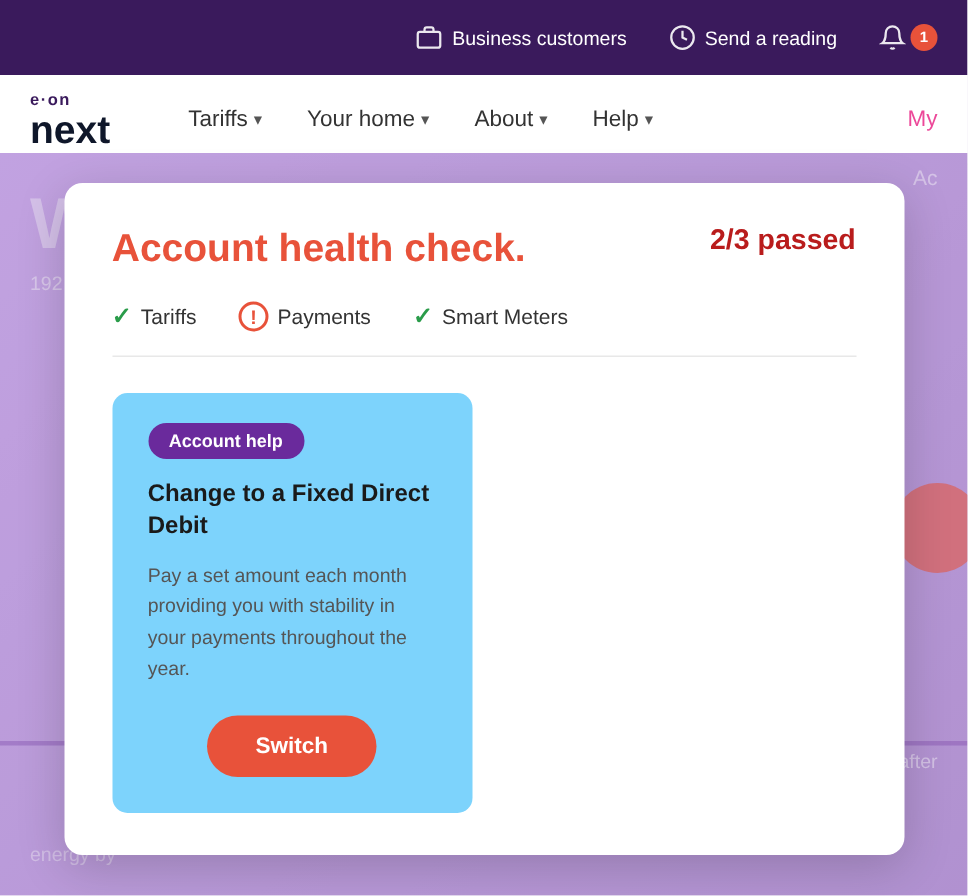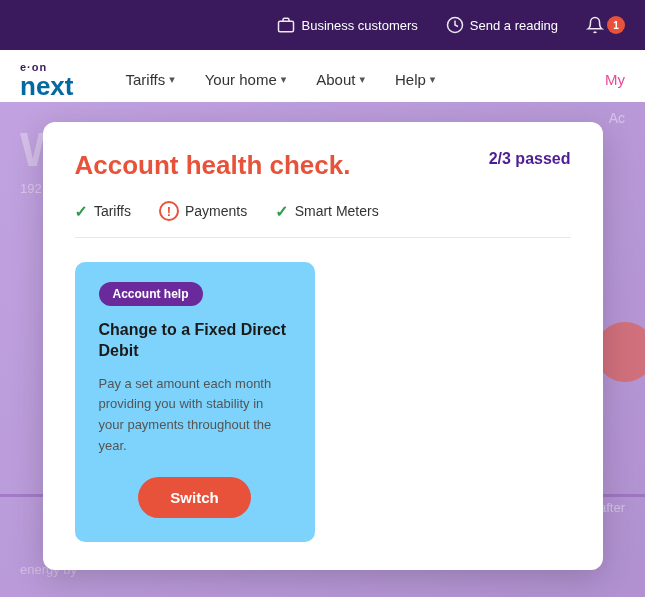--- a/index.html
+++ b/index.html
@@ -70,21 +70,21 @@
     }
     .logo-eon {
       font-size: 11px;
       font-weight: bold;
       color: #3a1a5c;
       letter-spacing: 1px;
     }
     .logo-next {
       font-size: 26px;
       font-weight: bold;
-      color: #0369a1;
+      color: #0f172a;
       line-height: 1;
     }
     .nav-items {
       display: flex;
       align-items: center;
       gap: 6px;
     }
     .nav-item {
       display: flex;
       align-items: center;
@@ -211,23 +211,23 @@
       margin-bottom: 20px;
     }
 
     .modal-title {
       font-size: 26px;
       font-weight: bold;
       color: #e8523a;
     }
 
     .modal-passed {
-      font-size: 16px;
-      font-weight: bold;
-      color: #4c1d95;
+      font-size: 19px;
+      font-weight: bold;
+      color: #b91c1c;
     }
 
     .modal-checks {
       display: flex;
       align-items: center;
       gap: 28px;
       margin-bottom: 24px;
       padding-bottom: 16px;
       border-bottom: 1px solid #e8e8e8;
     }

